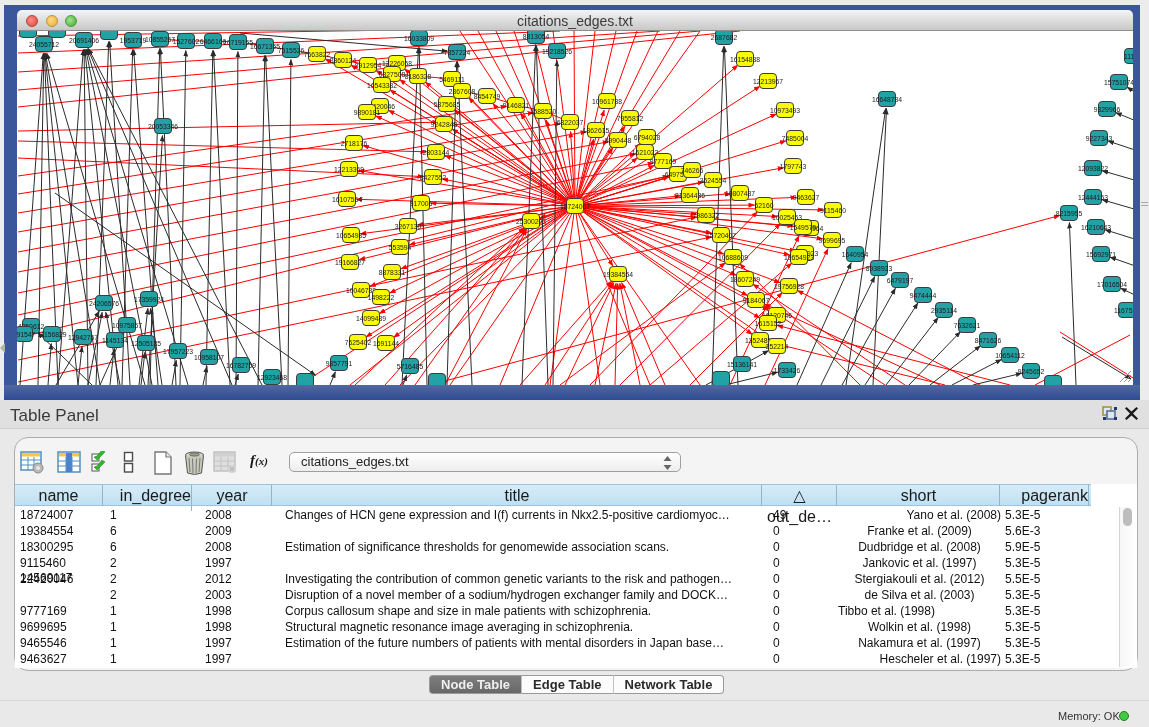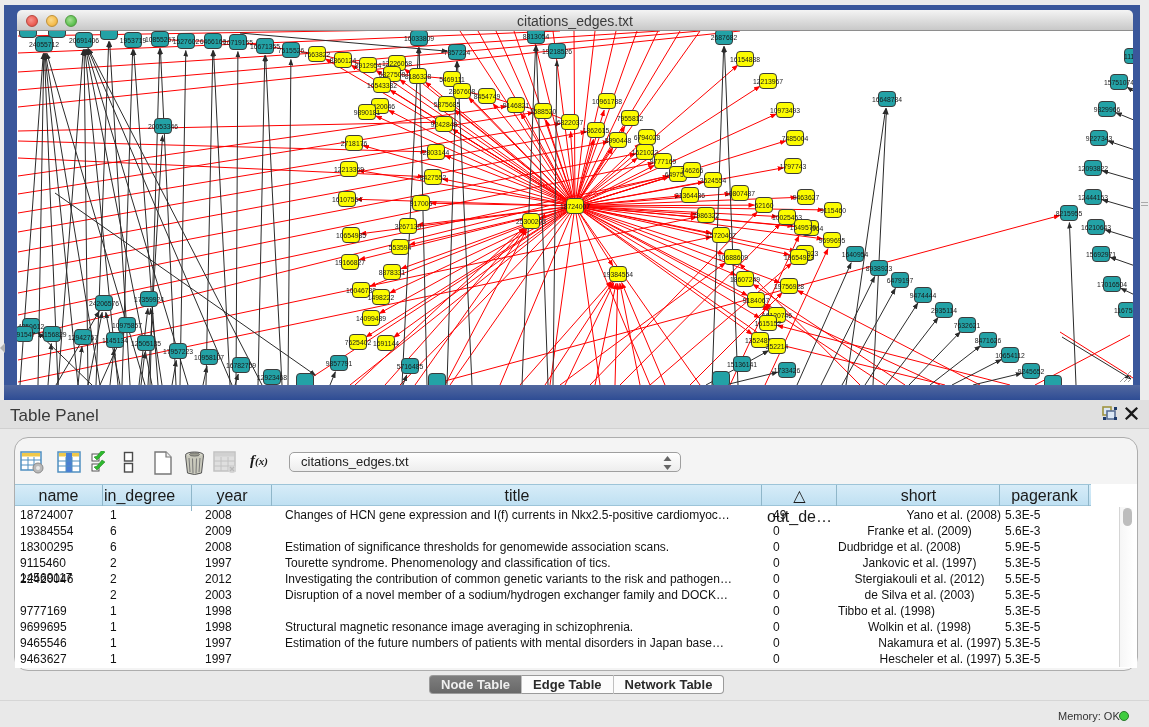--- a/index.html
+++ b/index.html
@@ -617,88 +617,88 @@
   <div style="position:absolute;left:235px;top:14px;font-family:'Liberation Serif',serif;font-style:italic;font-weight:bold;font-size:15px;color:#1a1a1a">f<span style="font-size:11px">(x)</span></div>
   <div id="combo">citations_edges.txt
     <svg width="9" height="14" style="position:absolute;right:8px;top:3px" viewBox="0 0 9 14">
       <path d="M4.5,0 L8.5,5 L0.5,5 z" fill="#666"></path>
         <path d="M4.5,14 L8.5,9 L0.5,9 z" fill="#666"></path>
     </svg>
   </div>
   <div id="tablewrap">
     <div id="thead">
         <div style="position:absolute;left:0px;top:0;width:88px;height:21px;border-right:1px solid #8fb6c9;text-align:center;line-height:21px;">name</div>
-        <div style="position:absolute;left:89px;top:0;width:88px;height:26px;border-right:1px solid #8fb6c9;text-align:left;line-height:21px;">in_degree</div>
+        <div style="position:absolute;left:89px;top:0;width:88px;height:26px;border-right:1px solid #8fb6c9;text-align:right;line-height:21px;">in_degree</div>
         <div style="position:absolute;left:178px;top:0;width:79px;height:21px;border-right:1px solid #8fb6c9;text-align:center;line-height:21px;">year</div>
         <div style="position:absolute;left:258px;top:0;width:489px;height:21px;border-right:1px solid #8fb6c9;text-align:center;line-height:21px;">title</div>
         <div style="position:absolute;left:748px;top:0;width:74px;height:21px;border-right:1px solid #8fb6c9;text-align:center;line-height:21px;">△ out_de…</div>
         <div style="position:absolute;left:823px;top:0;width:162px;height:21px;border-right:1px solid #8fb6c9;text-align:center;line-height:21px;">short</div>
-        <div style="position:absolute;left:986px;top:0;width:88px;height:21px;border-right:1px solid #8fb6c9;text-align:center;line-height:21px;">pagerank</div>
+        <div style="position:absolute;left:986px;top:0;width:88px;height:21px;border-right:1px solid #8fb6c9;text-align:right;line-height:21px;">pagerank</div>
       </div>
     <div id="tbody">
         <span style="position:absolute;left:5px;top:0px;">18724007</span>
         <span style="position:absolute;left:95px;top:0px;">1</span>
         <span style="position:absolute;left:190px;top:0px;">2008</span>
         <span style="position:absolute;left:270px;top:0px;">Changes of HCN gene expression and I(f) currents in Nkx2.5-positive cardiomyoc…</span>
         <span style="position:absolute;left:758px;top:0px;">49</span>
         <span style="position:absolute;left:823px;top:0px;width:163px;text-align:right;">Yano et al. (2008)</span>
         <span style="position:absolute;left:990px;top:0px;">5.3E-5</span>
         <span style="position:absolute;left:5px;top:16px;">19384554</span>
         <span style="position:absolute;left:95px;top:16px;">6</span>
         <span style="position:absolute;left:190px;top:16px;">2009</span>
         <span style="position:absolute;left:758px;top:16px;">0</span>
         <span style="position:absolute;left:823px;top:16px;width:163px;text-align:center;">Franke et al. (2009)</span>
         <span style="position:absolute;left:990px;top:16px;">5.6E-3</span>
         <span style="position:absolute;left:5px;top:32px;">18300295</span>
         <span style="position:absolute;left:95px;top:32px;">6</span>
         <span style="position:absolute;left:190px;top:32px;">2008</span>
         <span style="position:absolute;left:270px;top:32px;">Estimation of significance thresholds for genomewide association scans.</span>
         <span style="position:absolute;left:758px;top:32px;">0</span>
-        <span style="position:absolute;left:823px;top:32px;width:163px;text-align:left;">Dudbridge et al. (2008)</span>
+        <span style="position:absolute;left:823px;top:32px;width:163px;text-align:center;">Dudbridge et al. (2008)</span>
         <span style="position:absolute;left:990px;top:32px;">5.9E-5</span>
         <span style="position:absolute;left:5px;top:48px;">9115460</span>
         <span style="position:absolute;left:95px;top:48px;">2</span>
         <span style="position:absolute;left:190px;top:48px;">1997</span>
-        <span style="position:absolute;left:270px;top:48px;">Tourette syndrome. Phenomenology and classification of tics.</span>
         <span style="position:absolute;left:758px;top:48px;">0</span>
         <span style="position:absolute;left:823px;top:48px;width:163px;text-align:center;">Jankovic et al. (1997)</span>
         <span style="position:absolute;left:990px;top:48px;">5.3E-5</span>
         <span style="position:absolute;left:5px;top:64px;">22420046</span>
         <span style="position:absolute;left:95px;top:64px;">2</span>
         <span style="position:absolute;left:190px;top:64px;">2012</span>
         <span style="position:absolute;left:270px;top:64px;">Investigating the contribution of common genetic variants to the risk and pathogen…</span>
         <span style="position:absolute;left:758px;top:64px;">0</span>
         <span style="position:absolute;left:823px;top:64px;width:163px;text-align:center;">Stergiakouli et al. (2012)</span>
         <span style="position:absolute;left:990px;top:64px;">5.5E-5</span>
         <span style="position:absolute;left:5px;top:63px;">14569117</span>
         <span style="position:absolute;left:95px;top:80px;">2</span>
         <span style="position:absolute;left:190px;top:80px;">2003</span>
         <span style="position:absolute;left:270px;top:80px;">Disruption of a novel member of a sodium/hydrogen exchanger family and DOCK…</span>
         <span style="position:absolute;left:758px;top:80px;">0</span>
         <span style="position:absolute;left:823px;top:80px;width:163px;text-align:center;">de Silva et al. (2003)</span>
         <span style="position:absolute;left:990px;top:80px;">5.3E-5</span>
         <span style="position:absolute;left:5px;top:96px;">9777169</span>
         <span style="position:absolute;left:95px;top:96px;">1</span>
         <span style="position:absolute;left:190px;top:96px;">1998</span>
+        <span style="position:absolute;left:270px;top:96px;">Corpus callosum shape and size in male patients with schizophrenia.</span>
         <span style="position:absolute;left:758px;top:96px;">0</span>
         <span style="position:absolute;left:823px;top:96px;width:163px;text-align:left;">Tibbo et al. (1998)</span>
         <span style="position:absolute;left:990px;top:96px;">5.3E-5</span>
         <span style="position:absolute;left:5px;top:112px;">9699695</span>
         <span style="position:absolute;left:95px;top:112px;">1</span>
         <span style="position:absolute;left:190px;top:112px;">1998</span>
         <span style="position:absolute;left:270px;top:112px;">Structural magnetic resonance image averaging in schizophrenia.</span>
         <span style="position:absolute;left:758px;top:112px;">0</span>
         <span style="position:absolute;left:823px;top:112px;width:163px;text-align:center;">Wolkin et al. (1998)</span>
         <span style="position:absolute;left:990px;top:112px;">5.3E-5</span>
         <span style="position:absolute;left:5px;top:128px;">9465546</span>
         <span style="position:absolute;left:95px;top:128px;">1</span>
         <span style="position:absolute;left:190px;top:128px;">1997</span>
         <span style="position:absolute;left:270px;top:128px;">Estimation of the future numbers of patients with mental disorders in Japan base…</span>
         <span style="position:absolute;left:758px;top:128px;">0</span>
-        <span style="position:absolute;left:823px;top:128px;width:163px;text-align:right;">Nakamura et al. (1997)</span>
+        <span style="position:absolute;left:823px;top:128px;width:163px;text-align:center;">Nakamura et al. (1997)</span>
         <span style="position:absolute;left:990px;top:128px;">5.3E-5</span>
         <span style="position:absolute;left:5px;top:144px;">9463627</span>
         <span style="position:absolute;left:95px;top:144px;">1</span>
         <span style="position:absolute;left:190px;top:144px;">1997</span>
         <span style="position:absolute;left:758px;top:144px;">0</span>
         <span style="position:absolute;left:823px;top:144px;width:163px;text-align:right;">Hescheler et al. (1997)</span>
         <span style="position:absolute;left:990px;top:144px;">5.3E-5</span>
       </div>
     <div id="vscroll">
         <div id="vthumb"></div>

